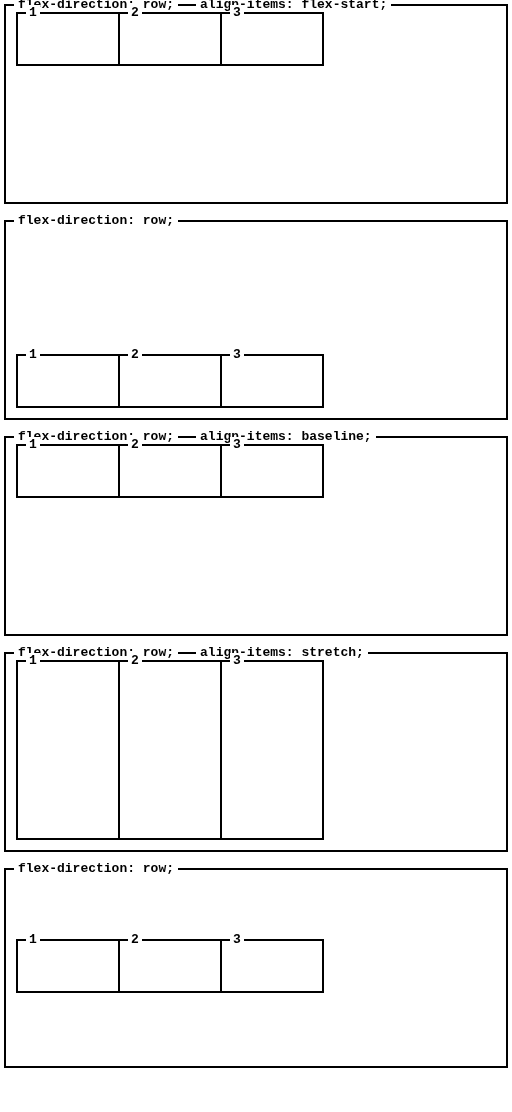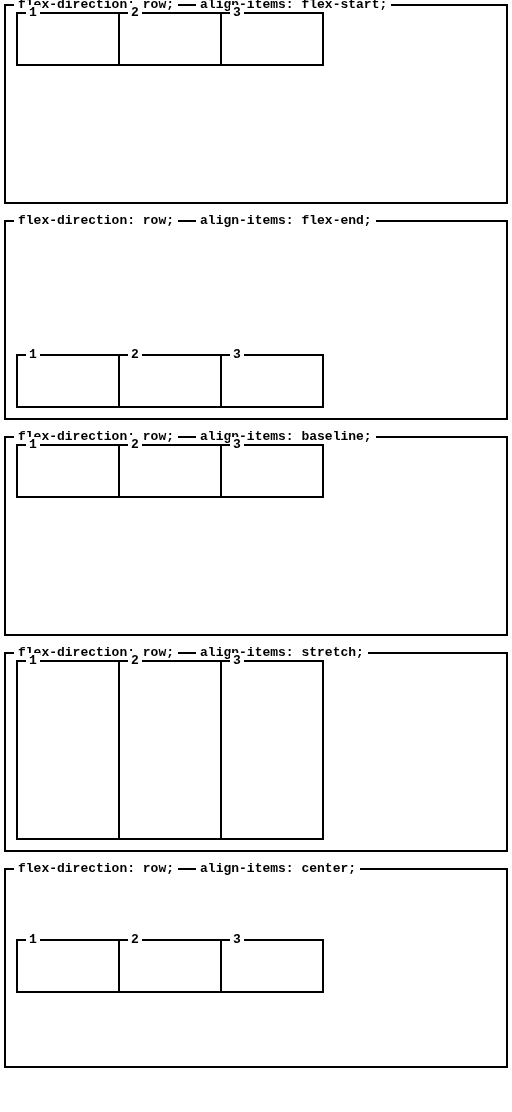--- a/index.html
+++ b/index.html
@@ -98,21 +98,20 @@
         <div class="item item-h">
           <span class="item-legend">3</span>
         </div>
       </div>
     </div>
     <div class="panel">
       <div class="panel-legend">
         <span class="legend-gap legend-gap-long"></span>
         <span class="legend-part">flex-direction: row;</span>
         <span class="legend-gap legend-gap-short"></span>
-        <span class="legend-part">align-items: flex-end;</span>
       </div>
       <div class="flexbox ai-flex-end">
         <div class="item item-h">
           <span class="item-legend">1</span>
         </div>
         <div class="item item-h">
           <span class="item-legend">2</span>
         </div>
         <div class="item item-h">
           <span class="item-legend">3</span>
@@ -155,21 +154,20 @@
         <div class="item item-s">
           <span class="item-legend">3</span>
         </div>
       </div>
     </div>
     <div class="panel">
       <div class="panel-legend">
         <span class="legend-gap legend-gap-long"></span>
         <span class="legend-part">flex-direction: row;</span>
         <span class="legend-gap legend-gap-short"></span>
-        <span class="legend-part">align-items: center;</span>
       </div>
       <div class="flexbox ai-center">
         <div class="item item-h">
           <span class="item-legend">1</span>
         </div>
         <div class="item item-h">
           <span class="item-legend">2</span>
         </div>
         <div class="item item-h">
           <span class="item-legend">3</span>

